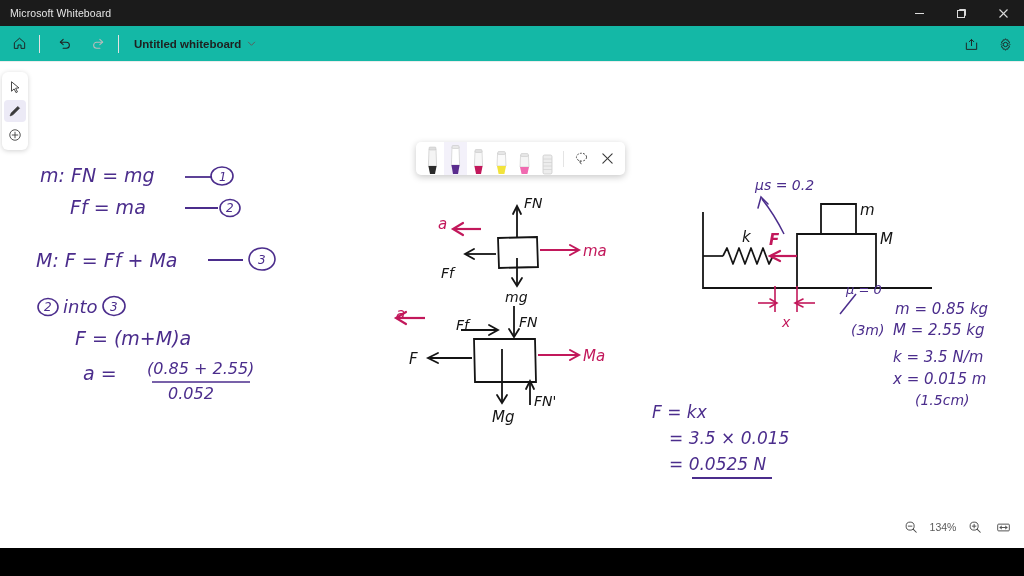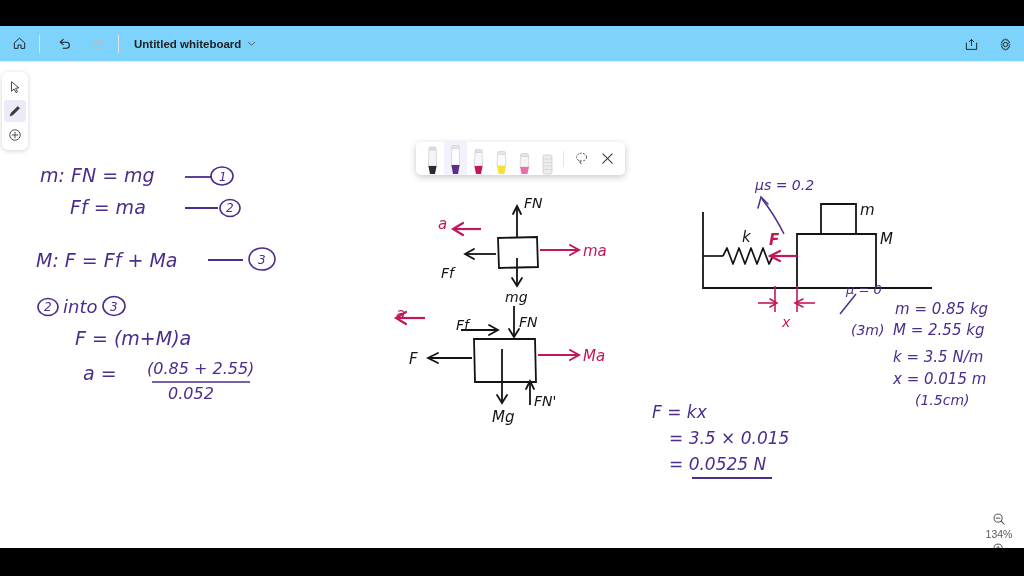--- a/index.html
+++ b/index.html
@@ -23,21 +23,21 @@
   .win-ctrls { position: absolute; right: 0; top: 0; height: 26px; display: flex; }
   .win-btn {
     width: 42px; height: 26px; display: flex; align-items: center; justify-content: center;
     color: #dcdcdc;
   }
   .win-btn svg { display: block; }
 
   
   .apptoolbar {
     position: absolute; top: 26px; left: 0; width: 1024px; height: 36px;
-    background: #7dd3fc; display: flex; align-items: center;
+    background: #14b8a6; display: flex; align-items: center;
     border-bottom: 1px solid #ececec;
   }
   .tb-btn {
     width: 30px; height: 30px; margin-left: 4px;
     display: flex; align-items: center; justify-content: center;
     border-radius: 4px; color: #1f1f1f;
   }
   .tb-btn.disabled { color: #bcbcbc; }
   .tb-sep { width: 1px; height: 18px; background: #e2e2e2; margin: 0 5px; }
   .doc-title {
@@ -89,40 +89,62 @@
   .ink { position: absolute; inset: 0; }
   .ink svg { position: absolute; top: 0; left: 0; overflow: visible; }
   .ink text {
     font-family: "DejaVu Sans", sans-serif;
     font-style: italic;
   }
 
   
   .zoombar {
     position: absolute; right: 8px; bottom: 6px; height: 30px;
-    display: flex; align-items: center; gap: 2px; flex-direction: column;
+    display: flex; align-items: center; gap: 2px;
   }
   .zb-btn {
     width: 26px; height: 26px; display: flex; align-items: center; justify-content: center;
     border-radius: 4px; color: #4b4b4b;
   }
   .zb-level {
     font-size: 10.5px; color: #5a5a5a; min-width: 34px; text-align: center;
     font-family: "Liberation Sans", sans-serif;
   }
 
   .bottombar {
     position: absolute; bottom: 0; left: 0; width: 1024px; height: 28px; background: #000;
   }
 </style>
 </head>
 <body>
 
 <div id="app">
 
+  <div class="titlebar">
+    <span class="app-title">Microsoft Whiteboard</span>
+    <div class="win-ctrls">
+      <div class="win-btn">
+        <svg width="11" height="11" viewBox="0 0 11 11">
+            <line x1="1" y1="5.5" x2="10" y2="5.5" stroke="currentColor" stroke-width="1"></line>
+          </svg>
+      </div>
+      <div class="win-btn">
+        <svg width="11" height="11" viewBox="0 0 11 11">
+            <rect x="1.5" y="2.5" width="7" height="7" fill="none" stroke="currentColor" stroke-width="1"></rect>
+            <path d="M3.5 2.5 V1.5 H9.5 V7.5 H8.5" fill="none" stroke="currentColor" stroke-width="1"></path>
+          </svg>
+      </div>
+      <div class="win-btn close">
+        <svg width="11" height="11" viewBox="0 0 11 11">
+            <line x1="1.5" y1="1.5" x2="9.5" y2="9.5" stroke="currentColor" stroke-width="1.1"></line>
+            <line x1="9.5" y1="1.5" x2="1.5" y2="9.5" stroke="currentColor" stroke-width="1.1"></line>
+          </svg>
+      </div>
+    </div>
+  </div>
 
   <div class="apptoolbar">
     <div class="tb-btn">
       <svg width="15" height="15" viewBox="0 0 16 16">
           <path d="M2.5 7.2 L8 2.4 L13.5 7.2 V13.2 H9.6 V9.6 H6.4 V13.2 H2.5 Z" fill="none" stroke="currentColor" stroke-width="1"></path>
         </svg>
     </div>
     <div class="tb-sep"></div>
     <div class="tb-btn">
       <svg width="15" height="15" viewBox="0 0 16 16">

